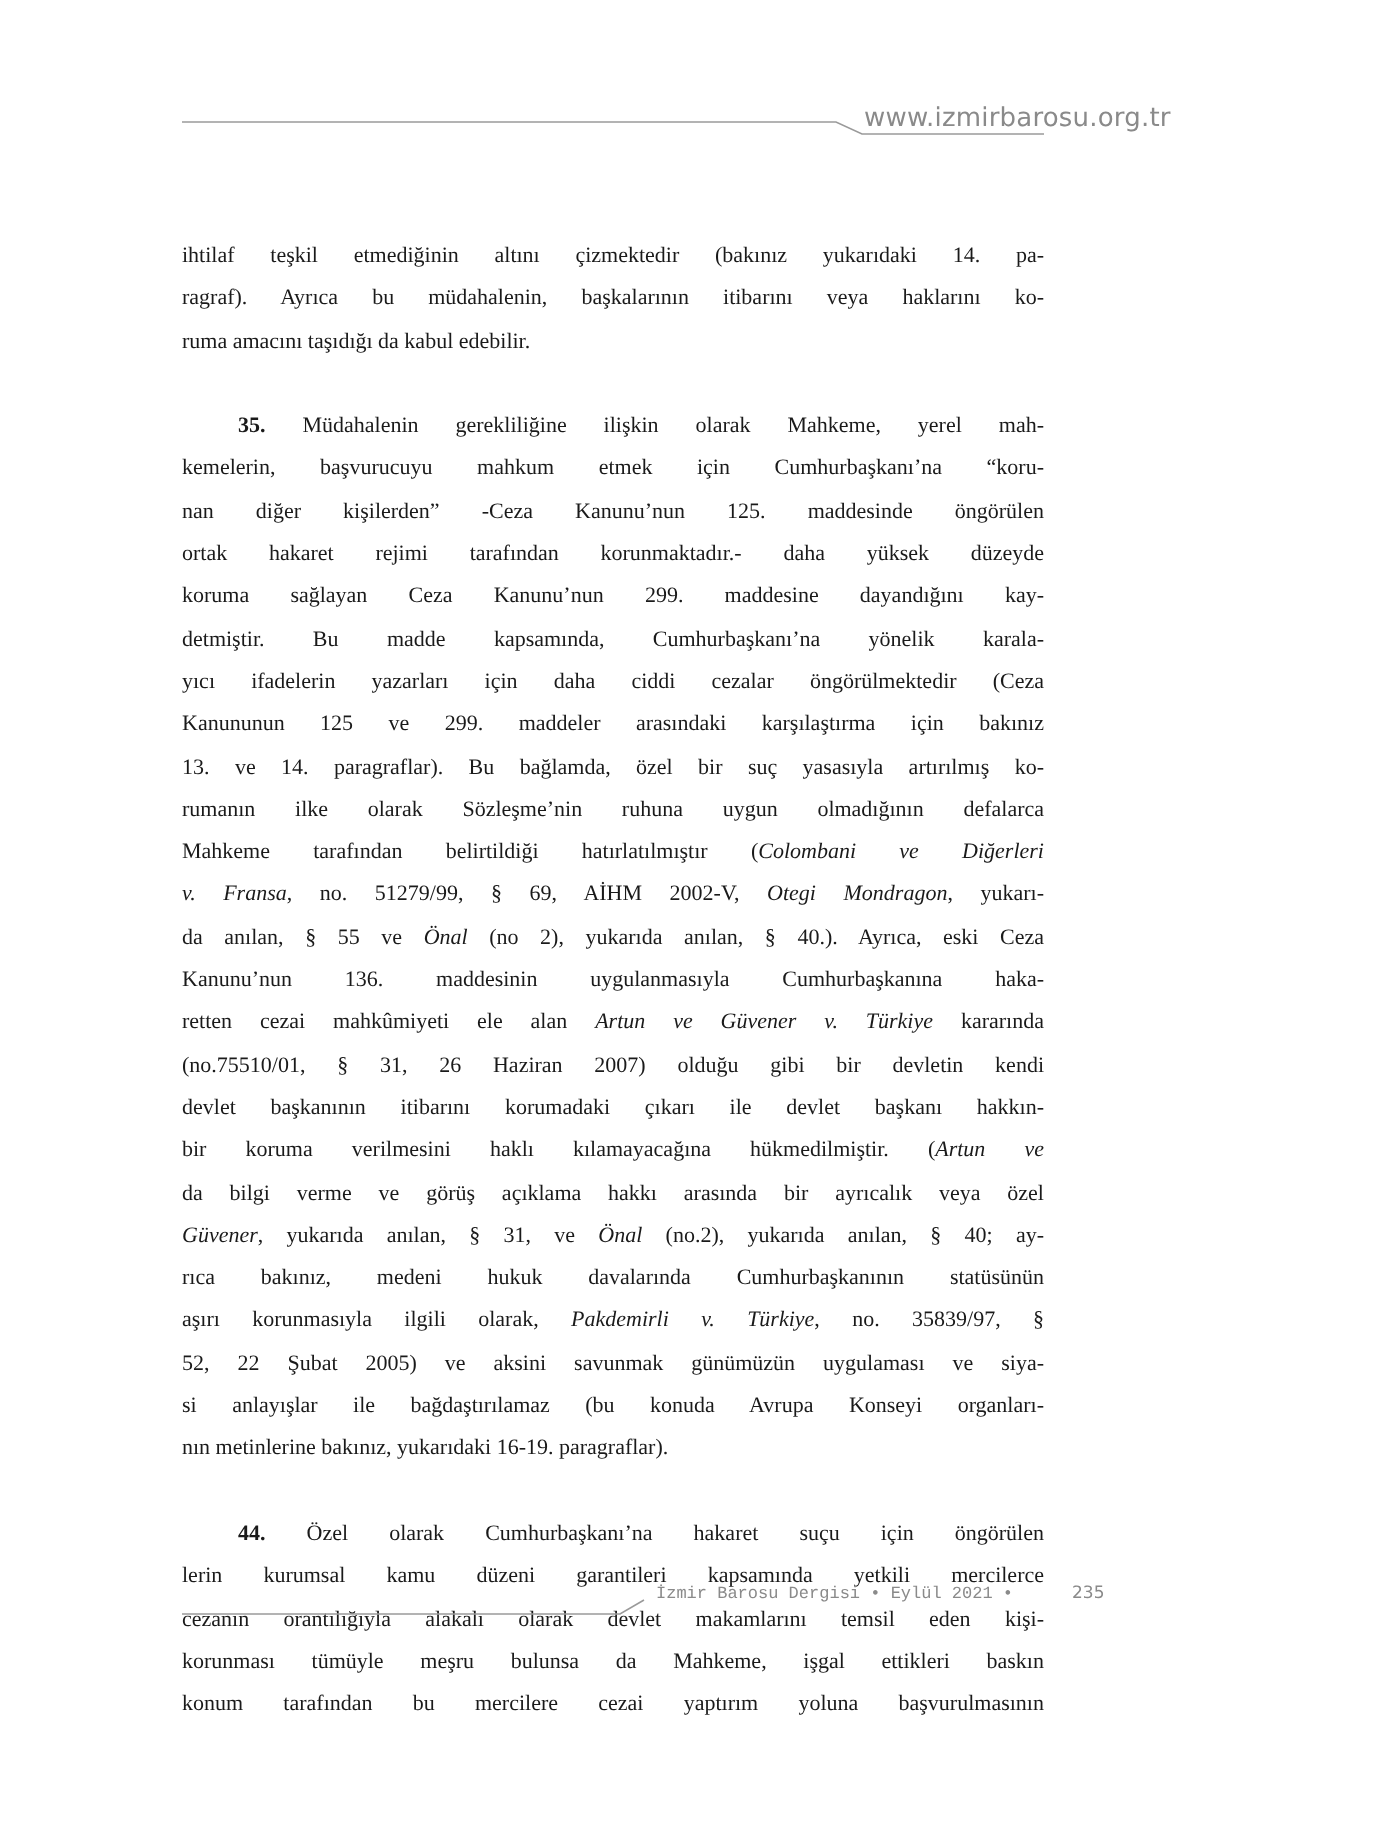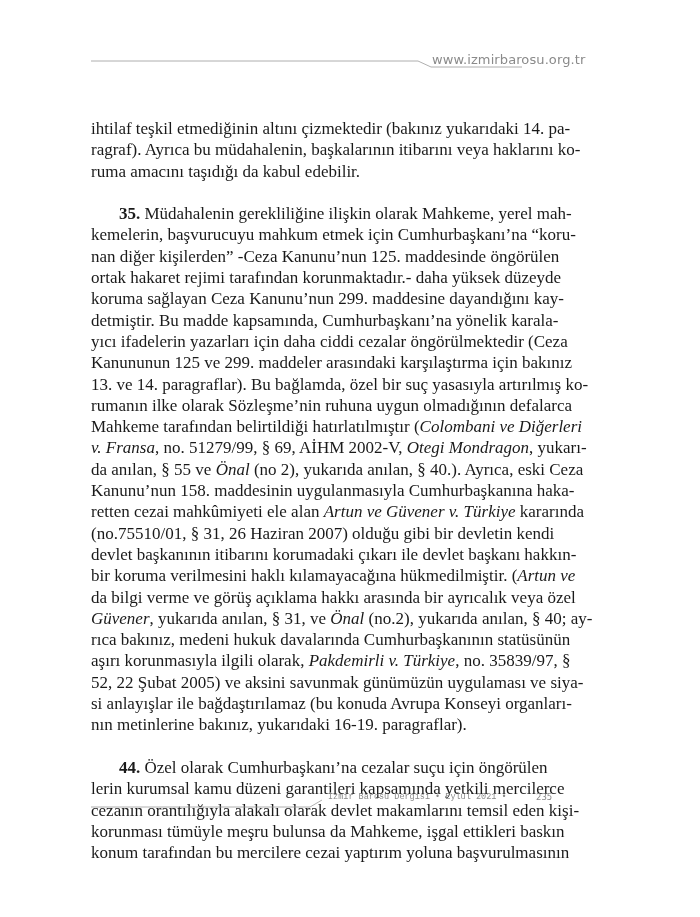--- a/index.html
+++ b/index.html
@@ -27,21 +27,21 @@
       font-family: "DejaVu Sans", "Liberation Sans", sans-serif;
       font-size: 13px;
       color: #8a8a8a;
       letter-spacing: 0.1px;
     }
     .body-text {
       position: absolute;
       left: 91px;
       top: 118px;
       width: 431px;
-      font-size: 17px;
+      font-size: 11px;
       line-height: 21.3px;
       text-align: justify;
       font-family: Liberation Serif, serif;
     }
     .body-text p {
       margin: 0;
     }
     .line {
       display: block;
       text-align: justify;
@@ -108,36 +108,36 @@
       <span class="line"><span>ortak hakaret rejimi tarafından korunmaktadır.-  daha yüksek düzeyde</span></span>
       <span class="line"><span>koruma sağlayan Ceza Kanunu’nun 299. maddesine dayandığını kay-</span></span>
       <span class="line"><span>detmiştir. Bu madde kapsamında, Cumhurbaşkanı’na yönelik karala-</span></span>
       <span class="line"><span>yıcı ifadelerin yazarları için daha ciddi cezalar öngörülmektedir (Ceza</span></span>
       <span class="line"><span>Kanununun 125 ve 299. maddeler arasındaki karşılaştırma için bakınız</span></span>
       <span class="line"><span>13. ve 14. paragraflar). Bu bağlamda, özel bir suç yasasıyla artırılmış ko-</span></span>
       <span class="line"><span>rumanın ilke olarak Sözleşme’nin ruhuna uygun olmadığının defalarca</span></span>
       <span class="line"><span>Mahkeme tarafından belirtildiği hatırlatılmıştır (</span><i>Colombani ve Diğerleri</i></span>
       <span class="line"><i>v. Fransa</i><span>, no. 51279/99, § 69, AİHM 2002-V, </span><i>Otegi Mondragon</i><span>, yukarı-</span></span>
       <span class="line"><span>da anılan, § 55 ve </span><i>Önal</i><span> (no 2), yukarıda anılan, § 40.). Ayrıca, eski Ceza</span></span>
-      <span class="line"><span>Kanunu’nun 158. maddesinin uygulanmasıyla Cumhurbaşkanına haka-</span></span>
+      <span class="line"><span>Kanunu’nun 136. maddesinin uygulanmasıyla Cumhurbaşkanına haka-</span></span>
       <span class="line"><span>retten cezai mahkûmiyeti ele alan </span><i>Artun ve Güvener v. Türkiye</i><span> kararında</span></span>
       <span class="line"><span>(no.75510/01, § 31, 26 Haziran 2007) olduğu gibi bir devletin kendi</span></span>
       <span class="line"><span>devlet başkanının itibarını korumadaki çıkarı ile devlet başkanı hakkın-</span></span>
       <span class="line"><span>bir koruma verilmesini haklı kılamayacağına hükmedilmiştir. (</span><i>Artun ve</i></span>
       <span class="line"><span>da bilgi verme ve görüş açıklama hakkı arasında bir ayrıcalık veya özel</span></span>
       <span class="line"><i>Güvener</i><span>, yukarıda anılan, § 31, ve </span><i>Önal</i><span> (no.2), yukarıda anılan, § 40; ay-</span></span>
       <span class="line"><span>rıca bakınız, medeni hukuk davalarında Cumhurbaşkanının statüsünün</span></span>
       <span class="line"><span>aşırı korunmasıyla ilgili olarak, </span><i>Pakdemirli v. Türkiye</i><span>, no. 35839/97, §</span></span>
       <span class="line"><span>52, 22 Şubat 2005) ve aksini savunmak günümüzün uygulaması ve siya-</span></span>
       <span class="line"><span>si anlayışlar ile bağdaştırılamaz (bu konuda Avrupa Konseyi organları-</span></span>
       <span class="line last"><span>nın metinlerine bakınız, yukarıdaki 16-19. paragraflar).</span></span>
     </p>
     <div class="para-gap"></div>
     <p>
-      <span class="line indent"><span class="pnum">44.</span><span> Özel olarak Cumhurbaşkanı’na cezalar suçu için öngörülen</span></span>
+      <span class="line indent"><span class="pnum">44.</span><span> Özel olarak Cumhurbaşkanı’na hakaret suçu için öngörülen</span></span>
       <span class="line"><span>lerin  kurumsal kamu düzeni garantileri kapsamında yetkili mercilerce</span></span>
       <span class="line"><span>cezanın orantılığıyla alakalı olarak devlet makamlarını temsil eden kişi-</span></span>
       <span class="line"><span>korunması tümüyle meşru bulunsa da Mahkeme, işgal ettikleri baskın</span></span>
       <span class="line"><span>konum tarafından bu mercilere cezai yaptırım yoluna başvurulmasının</span></span>
     </p>
   </div>
 
 <svg class="footer-rule" viewBox="0 780 700 40" xmlns="http://www.w3.org/2000/svg">
   <polyline points="91,807 310,807 322,800" fill="none" stroke="#9a9a9a" stroke-width="0.8"></polyline>
 </svg>

